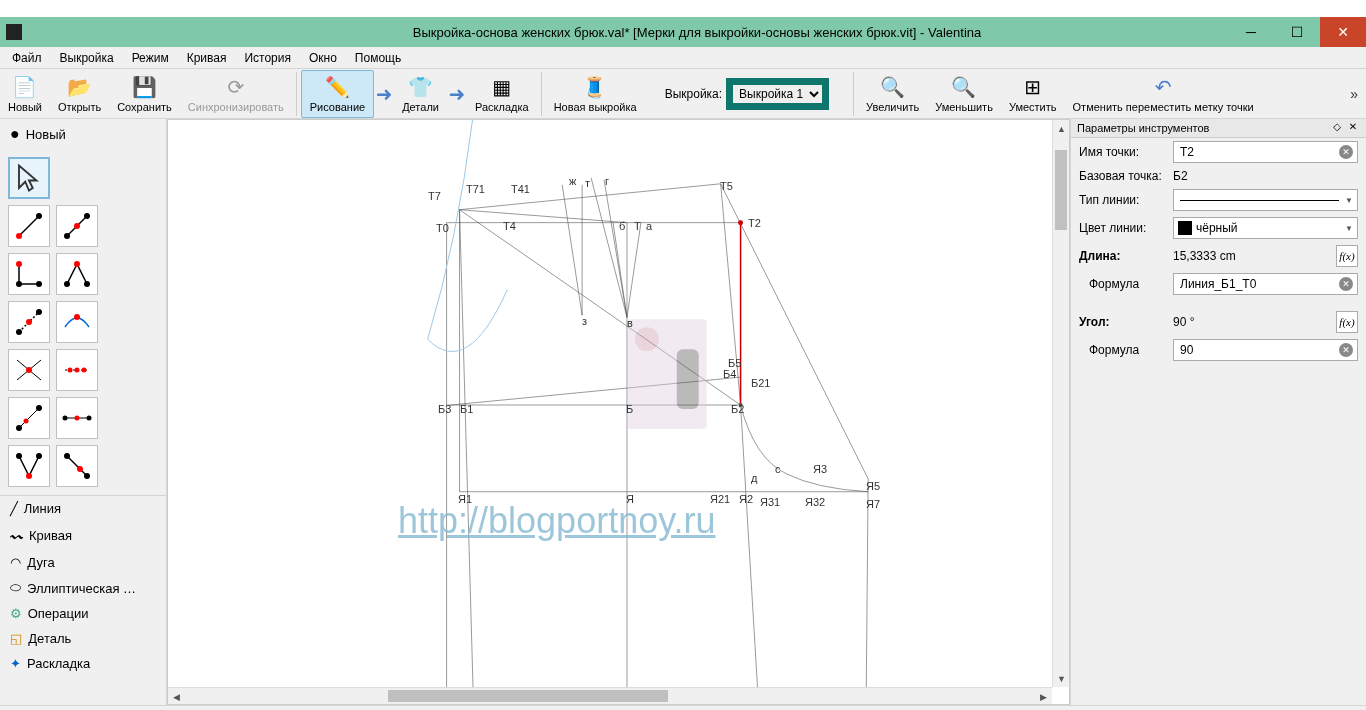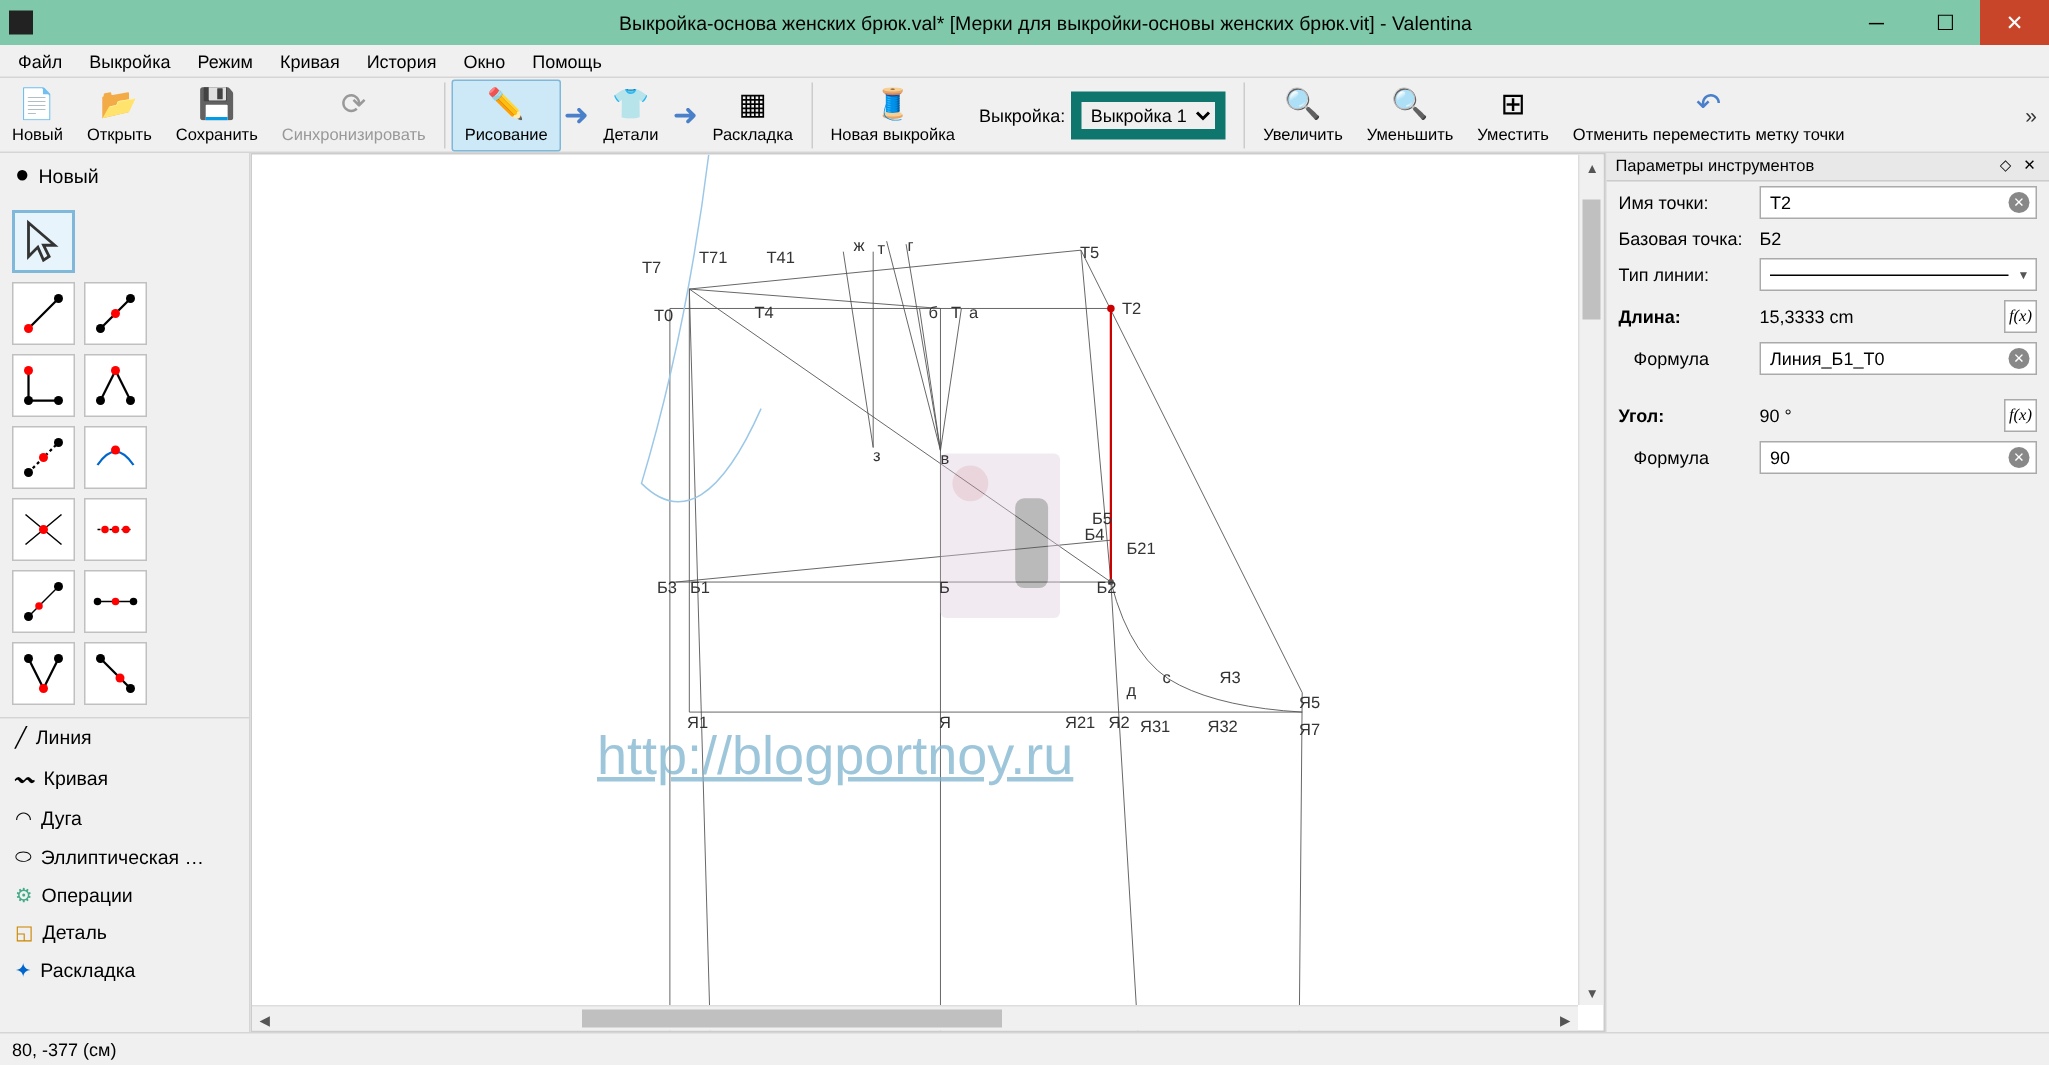--- a/index.html
+++ b/index.html
@@ -1,32 +1,32 @@
 <!DOCTYPE html>
 <html><head>
 <meta charset="utf-8">
 <style>
 * { box-sizing: border-box; margin: 0; padding: 0; }
 body { font-family: "Segoe UI", Tahoma, sans-serif; font-size: 12px; background: #fff; overflow: hidden; width: 1366px; height: 710px; }
-.titlebar { height: 30px; background: #7fc8a9; display: flex; align-items: center; position: relative; }
+.titlebar { height: 30px; background: #7fc8a9; display: flex; align-items: center; position: relative; margin-top: 17px; }
 .titlebar .icon { width: 16px; height: 16px; margin: 0 6px; background: #222; display: inline-block; }
 .titlebar .title { flex: 1; text-align: center; font-size: 13px; color: #000; }
 .winbtns { position: absolute; right: 0; top: 0; display: flex; }
 .winbtn { width: 46px; height: 30px; display: flex; align-items: center; justify-content: center; font-size: 14px; }
 .winbtn.close { background: #c9452a; color: #fff; }
 .menubar { height: 22px; background: #f0f0f0; border-bottom: 1px solid #d5d5d5; display: flex; align-items: center; padding: 0 4px; gap: 2px; }
 .menubar span { padding: 2px 8px; cursor: default; }
 .toolbar { height: 50px; background: #f0f0f0; border-bottom: 1px solid #d5d5d5; display: flex; align-items: center; }
 .tbtn { display: flex; flex-direction: column; align-items: center; justify-content: center; padding: 2px 8px; height: 48px; cursor: pointer; min-width: 40px; }
 .tbtn .ticon { font-size: 20px; height: 24px; display: flex; align-items: center; }
 .tbtn .tlabel { font-size: 11px; margin-top: 2px; white-space: nowrap; }
 .tbtn.disabled { color: #999; }
 .tbtn.selected { background: #cde8f7; border: 1px solid #7fb8d9; border-radius: 2px; }
 .tsep { width: 1px; height: 44px; background: #ccc; margin: 0 4px; }
-.pattern-select { display: flex; align-items: center; gap: 4px; margin: 0 8px; }
+.pattern-select { display: flex; align-items: center; gap: 4px; margin: 0 20px; }
 .pattern-select select { font-size: 12px; padding: 1px 2px; border: 7px solid #0f766e; }
 .workarea { display: flex; height: 586px; }
 .left-panel { width: 167px; background: #f0f0f0; border-right: 1px solid #d5d5d5; display: flex; flex-direction: column; }
 .tool-section { border-bottom: 1px solid #d5d5d5; }
 .section-header { padding: 6px 10px; font-size: 13px; display: flex; align-items: center; gap: 6px; cursor: pointer; }
 .section-header .bullet { font-size: 16px; }
 .tool-grid { padding: 8px; display: grid; grid-template-columns: 42px 42px; gap: 6px; }
 .toolbtn { width: 42px; height: 42px; background: #fff; border: 1px solid #c0c0c0; display: flex; align-items: center; justify-content: center; font-size: 22px; cursor: pointer; }
 .toolbtn.active { border: 2px solid #7fb8d9; background: #e8f4fb; }
 .toolbtn svg { width: 30px; height: 30px; }
@@ -396,20 +396,27 @@
       <div class="prop-label">Базовая точка:</div>
       <div class="prop-value">Б2</div>
     </div>
     <div class="prop-row">
       <div class="prop-label">Тип линии:</div>
       <div class="combo">
           <div class="line-preview"></div>
         </div>
     </div>
     <div class="prop-row">
+      <div class="prop-label">Цвет линии:</div>
+      <div class="combo">
+          <div class="color-sw"></div>
+          <span>чёрный</span>
+        </div>
+    </div>
+    <div class="prop-row">
       <div class="prop-label bold">Длина:</div>
       <div class="prop-value">15,3333 cm</div>
       <div class="fx-btn">f(x)</div>
     </div>
     <div class="prop-row">
       <div class="prop-label" style="padding-left:10px">Формула</div>
       <div class="prop-input">
           <span>Линия_Б1_Т0</span>
           <span class="clear">✕</span>
         </div>

